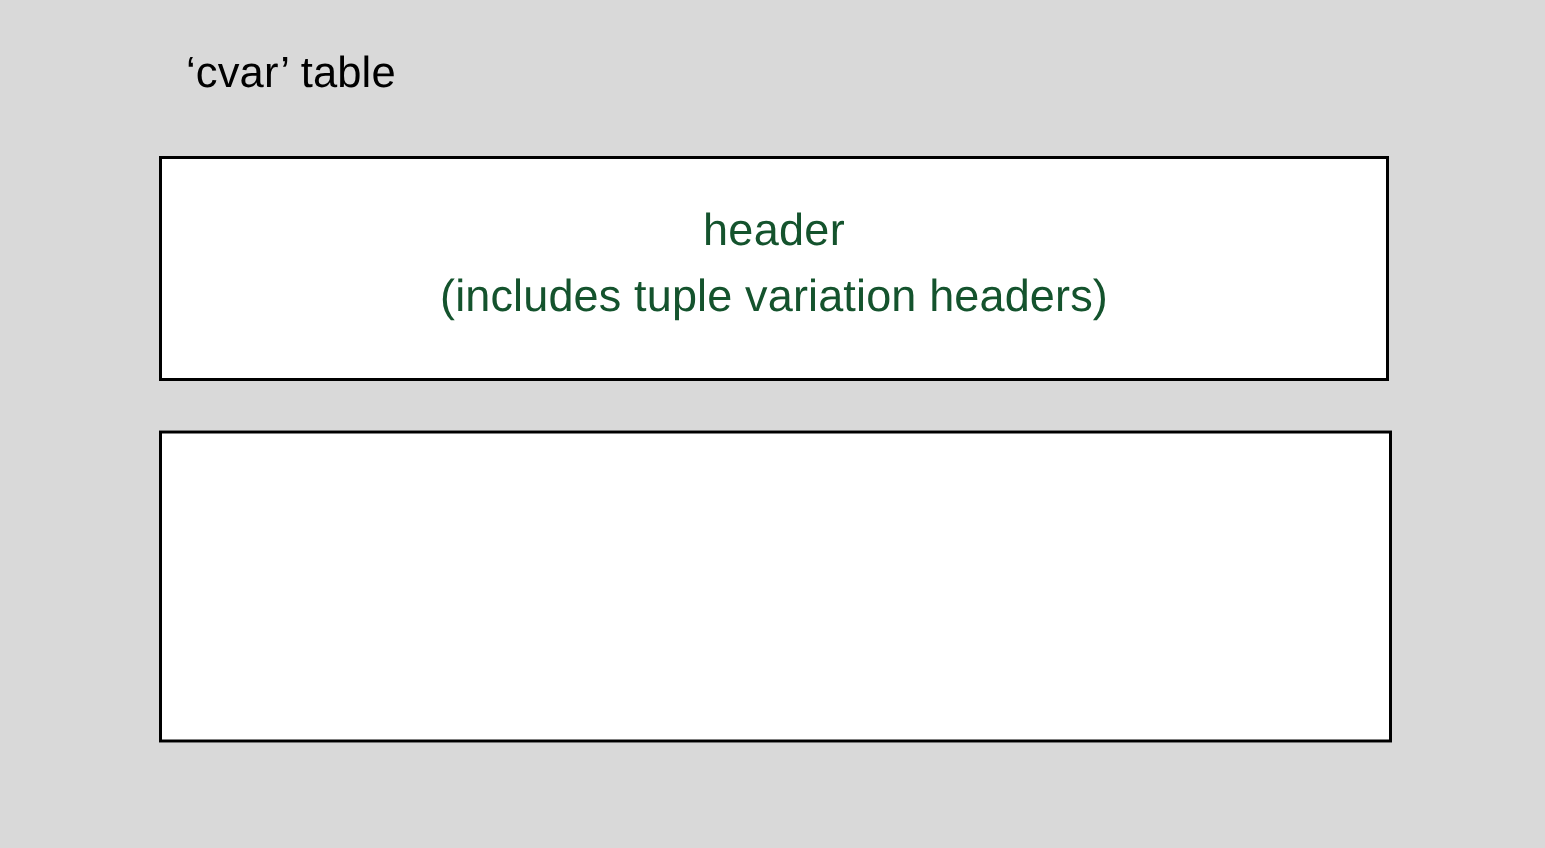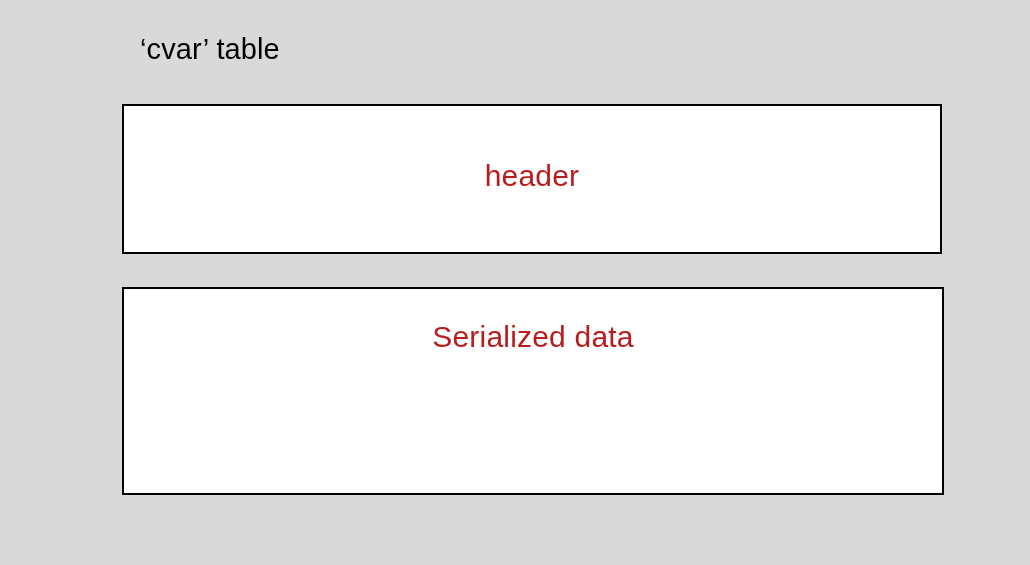--- a/index.html
+++ b/index.html
@@ -12,21 +12,20 @@
     height: 565px;
     background: #d9d9d9;
     font-family: "Liberation Sans", sans-serif;
     overflow: hidden;
   }
   #canvas {
     position: relative;
     width: 948px;
     height: 565px;
     background: #d9d9d9;
-    margin-left: 16px;
   }
   #diagram-title {
     position: absolute;
     left: 124px;
     top: 32px;
     font-size: 29px;
     line-height: 34px;
     color: #000000;
     white-space: nowrap;
     letter-spacing: 0.1px;
@@ -50,21 +49,21 @@
   }
   #serialized-block {
     left: 106px;
     top: 287px;
     width: 822px;
     height: 208px;
     justify-content: flex-start;
     padding-top: 26px;
   }
   .block-line {
-    color: #b91c1c;
+    color: #14532d;
     font-size: 30px;
     line-height: 44px;
     text-align: center;
     white-space: nowrap;
   }
   .block-line.primary {
     letter-spacing: 0.2px;
   }
   .block-line.secondary {
     letter-spacing: 0.1px;
@@ -72,19 +71,19 @@
 </style>
 </head>
 <body>
 
 <div id="canvas">
 
   <div id="diagram-title">‘cvar’ table</div>
 
   <div class="block" id="header-block">
     <div class="block-line primary">header</div>
+    <div class="block-line secondary">(includes tuple variation headers)</div>
   </div>
 
   <div class="block" id="serialized-block">
-    <div class="block-line primary">Serialized data</div>
   </div>
 
 </div>
 
 </body></html>

